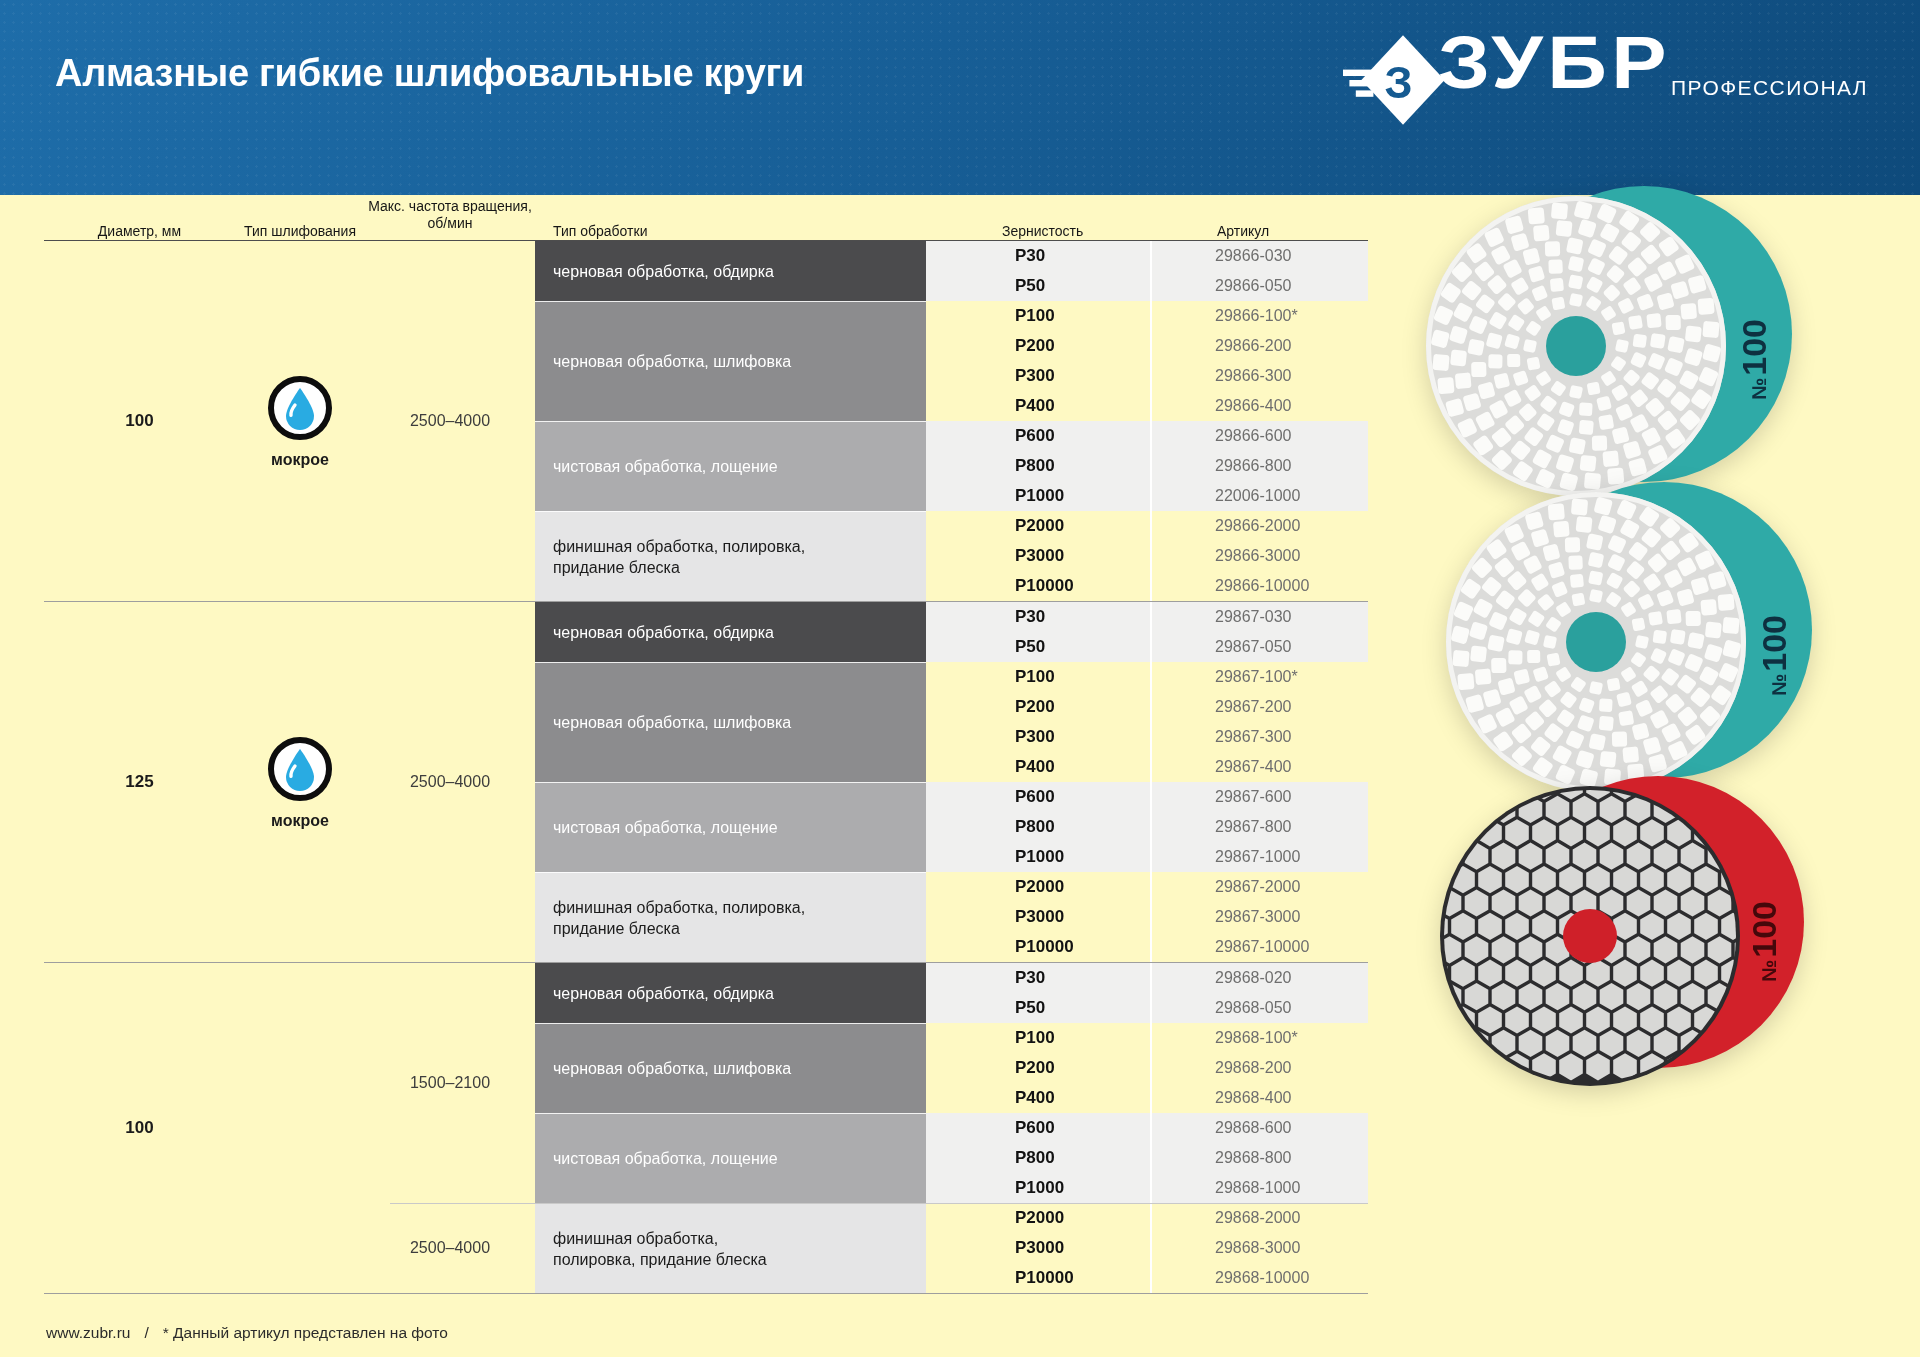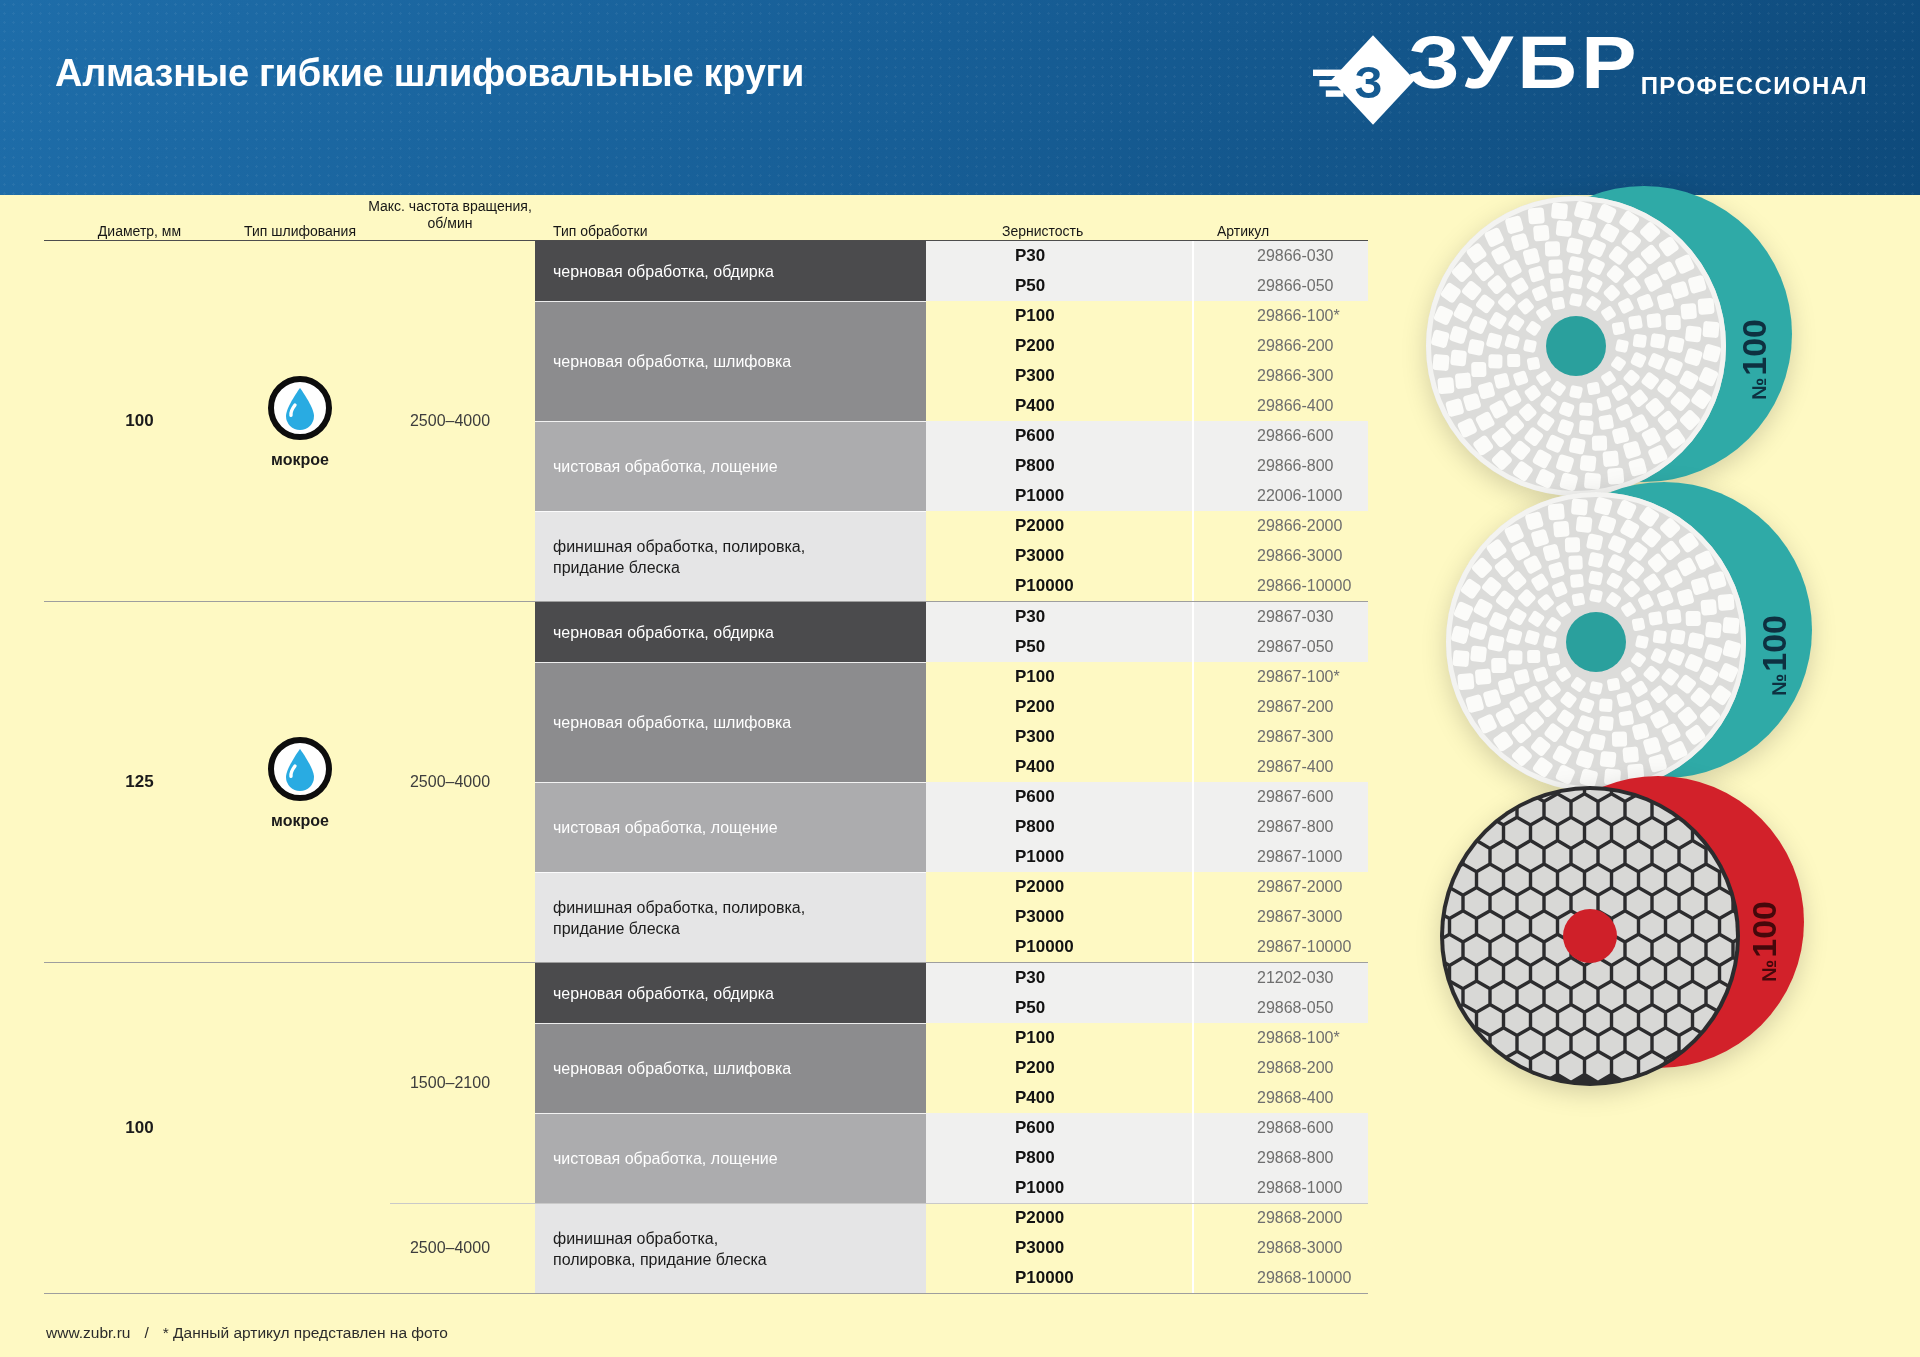--- a/index.html
+++ b/index.html
@@ -12,21 +12,21 @@
       radial-gradient(rgba(255,255,255,0.05) 1.2px, transparent 1.4px),
       linear-gradient(118deg,#1e6da9 0%,#175e96 48%,#0e4a7b 100%);
     background-size:9px 9px,100% 100%;}
   .banner h1{position:absolute;left:55px;top:52px;margin:0;color:#fff;
     font-size:38px;font-weight:bold;letter-spacing:-0.3px;}
   .logo{position:absolute;right:52px;top:26px;display:flex;align-items:flex-start;gap:16px;}
   .logo-icon{margin-top:6px;}
   .logo-text{display:flex;flex-direction:row;align-items:flex-end;}
   .logo-brand{color:#fff;font-weight:bold;font-size:74px;line-height:74px;
     letter-spacing:4px;transform:scaleX(1.12);transform-origin:right center;}
-  .logo-sub{color:#fff;font-weight:bold;font-size:24px;letter-spacing:1.4px;margin-top:4px;}
+  .logo-sub{color:#fff;font-weight:normal;font-size:21px;letter-spacing:1.4px;margin-top:4px;}
 
   
   .table{position:absolute;left:44px;top:195px;width:1324px;}
   .thead{position:relative;height:46px;border-bottom:1px solid #4d4d4d;box-sizing:border-box;}
   .th{position:absolute;top:28px;font-size:14px;color:#161616;}
   .th-diam{left:0;width:191px;text-align:center;}
   .th-type{left:191px;width:130px;text-align:center;}
   .th-freq{left:321px;width:170px;text-align:center;top:3px;line-height:17px;}
   .th-process{left:509px;}
   .th-grit{left:958px;}
@@ -51,21 +51,21 @@
   .band + .band .band-label{border-top:1px solid rgba(255,255,255,0.85);}
   .band-label{width:391px;box-sizing:border-box;padding:0 22px 0 18px;display:flex;
     align-items:center;font-size:16px;line-height:21px;}
   .shade-dark{background:#4b4b4d;color:#fff;}
   .shade-medium{background:#8c8c8e;color:#fff;}
   .shade-light{background:#acacae;color:#fff;}
   .shade-xlight{background:#e5e5e6;color:#1c1c1c;}
   .band-rows{flex:1;}
   .band-rows.zebra .row{background:#f0f0ef;}
   .row{height:30px;display:flex;align-items:stretch;}
-  .grit{width:268px;box-sizing:border-box;padding-left:89px;font-weight:bold;font-size:17px;
+  .grit{width:226px;box-sizing:border-box;padding-left:89px;font-weight:bold;font-size:17px;
     display:flex;align-items:center;border-right:2px solid #fff;color:#121212;}
   .article{padding-left:63px;font-size:16px;color:#6e6e6e;display:flex;align-items:center;}
 
   
   .disc{position:absolute;margin:0;width:480px;height:330px;}
   .disc svg{filter:drop-shadow(0 7px 12px rgba(0,0,0,0.16));}
   .disc:nth-of-type(1){left:1408px;top:182px;}
   .disc:nth-of-type(2){left:1428px;top:478px;}
   .disc:nth-of-type(3){left:1420px;top:772px;}
 
@@ -279,21 +279,21 @@
             <div class="freq-block" style="height: 240px;">1500–2100</div>
             <div class="freq-block" style="height: 90px;">2500–4000</div>
           </div>
           <div class="freq-divider" style="top: 240px;"></div>
           <div class="bands">
             <div class="band">
               <div class="band-label shade-dark">черновая обработка, обдирка</div>
               <div class="band-rows zebra">
                 <div class="row">
                   <span class="grit">P30</span>
-                  <span class="article">21202-030</span>
+                  <span class="article">29868-020</span>
                 </div>
                 <div class="row">
                   <span class="grit">P50</span>
                   <span class="article">29868-050</span>
                 </div>
               </div>
             </div>
             <div class="band">
               <div class="band-label shade-medium">черновая обработка, шлифовка</div>
               <div class="band-rows">

